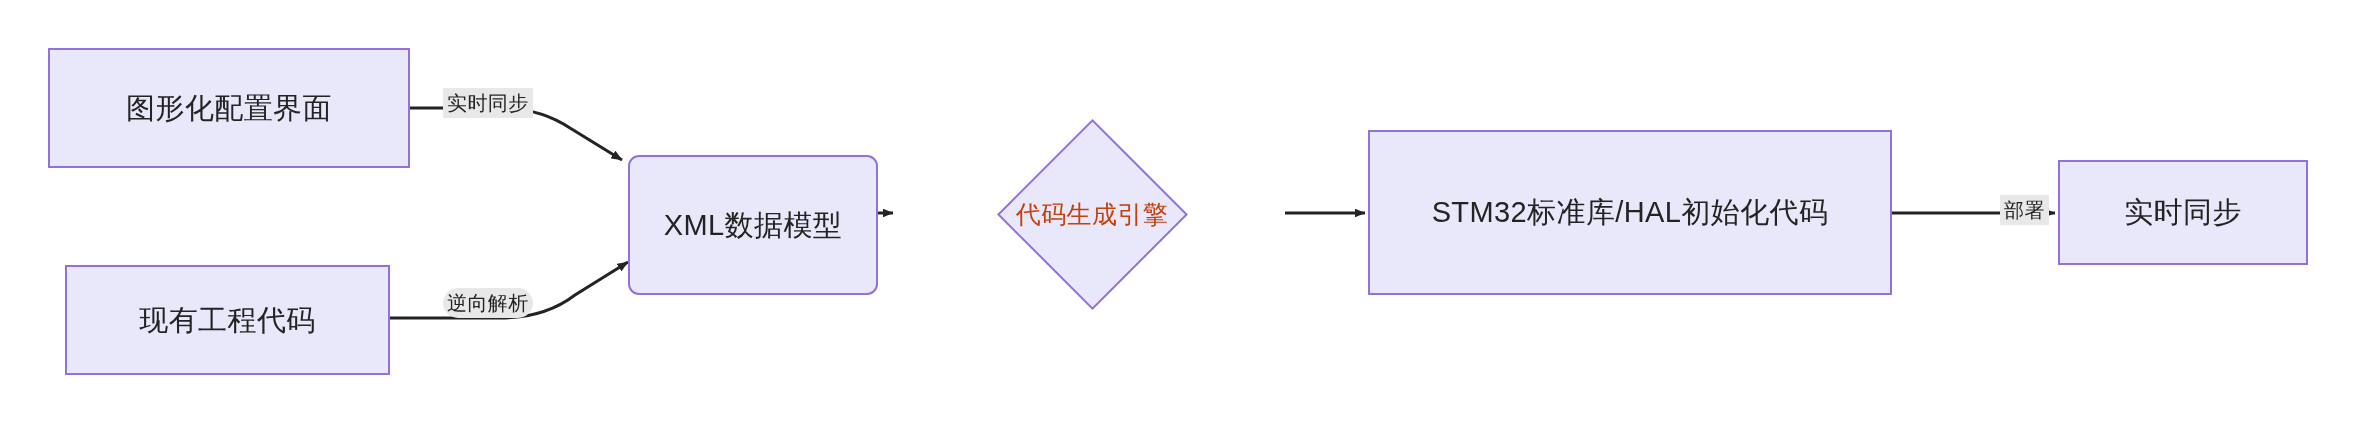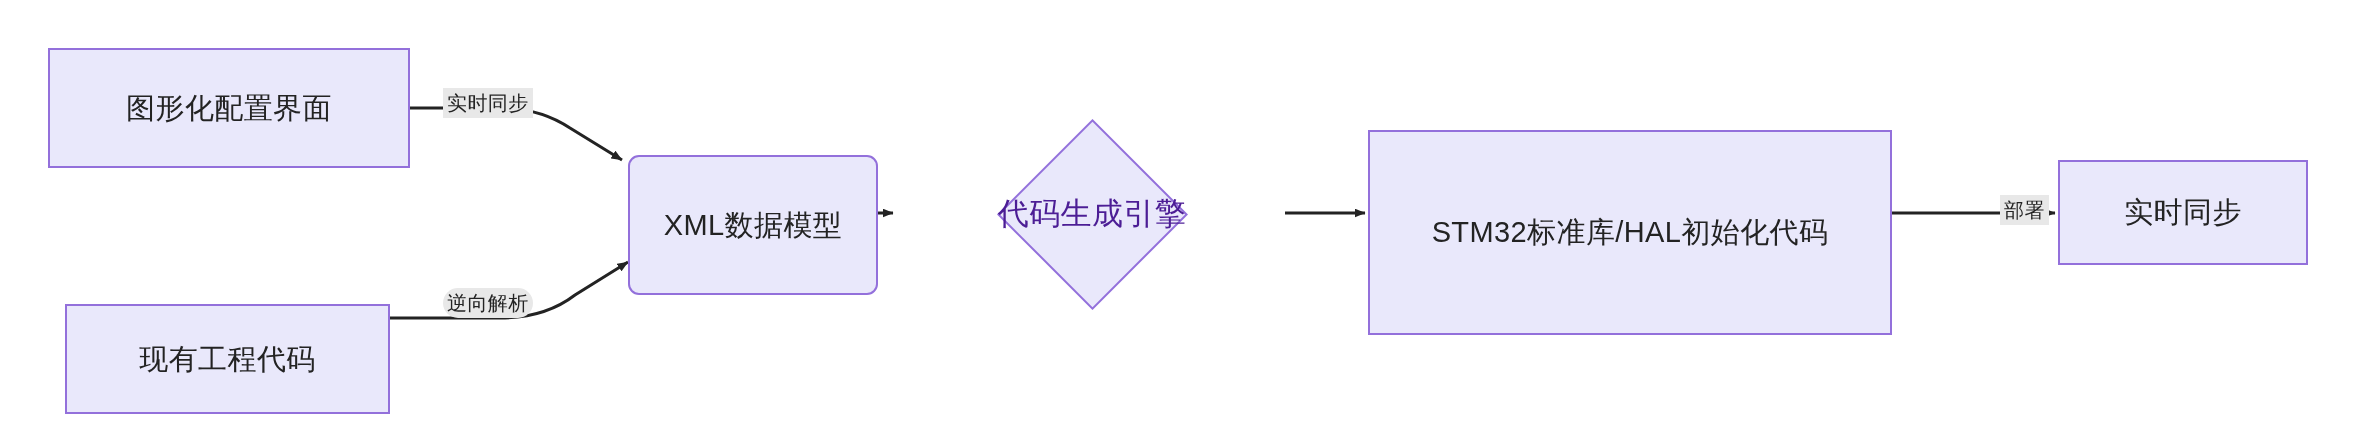--- a/index.html
+++ b/index.html
@@ -68,22 +68,22 @@
   }
   .node-diamond .label {
     position: absolute;
     left: 0;
     top: 0;
     width: 100%;
     height: 100%;
     display: flex;
     align-items: center;
     justify-content: center;
-    color: #4c1d95;
-    font-size: 31px;
+    color: #c2410c;
+    font-size: 25px;
     white-space: nowrap;
     letter-spacing: 0.4px;
     font-family: Liberation Mono, monospace;
   }
 
   .edge-label {
     position: absolute;
     background: #e8e8e8;
     color: #232323;
     font-size: 20px;
@@ -113,34 +113,34 @@
 
     <path d="M 1285,213 L 1365,213" fill="none" stroke="#232323" stroke-width="3" marker-end="url(#arrowhead)"></path>
 
     <path d="M 1892,213 L 2055,213" fill="none" stroke="#232323" stroke-width="3" marker-end="url(#arrowhead)"></path>
   </svg>
 
   <div class="node node-rect" style="left:48px; top:48px; width:362px; height:120px;">
     <span class="label">图形化配置界面</span>
   </div>
 
-  <div class="node node-rect" style="left:65px; top:265px; width:325px; height:110px;margin-top:39px;">
+  <div class="node node-rect" style="left:65px; top:265px; width:325px; height:110px;">
     <span class="label">现有工程代码</span>
   </div>
 
   <div class="node node-round" style="left:628px; top:155px; width:250px; height:140px;">
     <span class="label">XML数据模型</span>
   </div>
 
   <div class="node-diamond" style="left:898px; top:118px; width:388px; height:192px;">
     <div class="diamond-shape"></div>
     <span class="label">代码生成引擎</span>
   </div>
 
-  <div class="node node-rect" style="left:1368px; top:130px; width:524px; height:205px;">
+  <div class="node node-rect" style="left:1368px; top:130px; width:524px; height:165px;">
     <span class="label" style="max-width:460px;">STM32标准库/HAL初始化代码</span>
   </div>
 
   <div class="node node-rect" style="left:2058px; top:160px; width:250px; height:105px;">
     <span class="label">实时同步</span>
   </div>
 
   <div class="edge-label" style="left:443px; top:88px;">实时同步</div>
 
   <div class="edge-label" style="left:443px; top:288px;border-radius:17px;">逆向解析</div>

